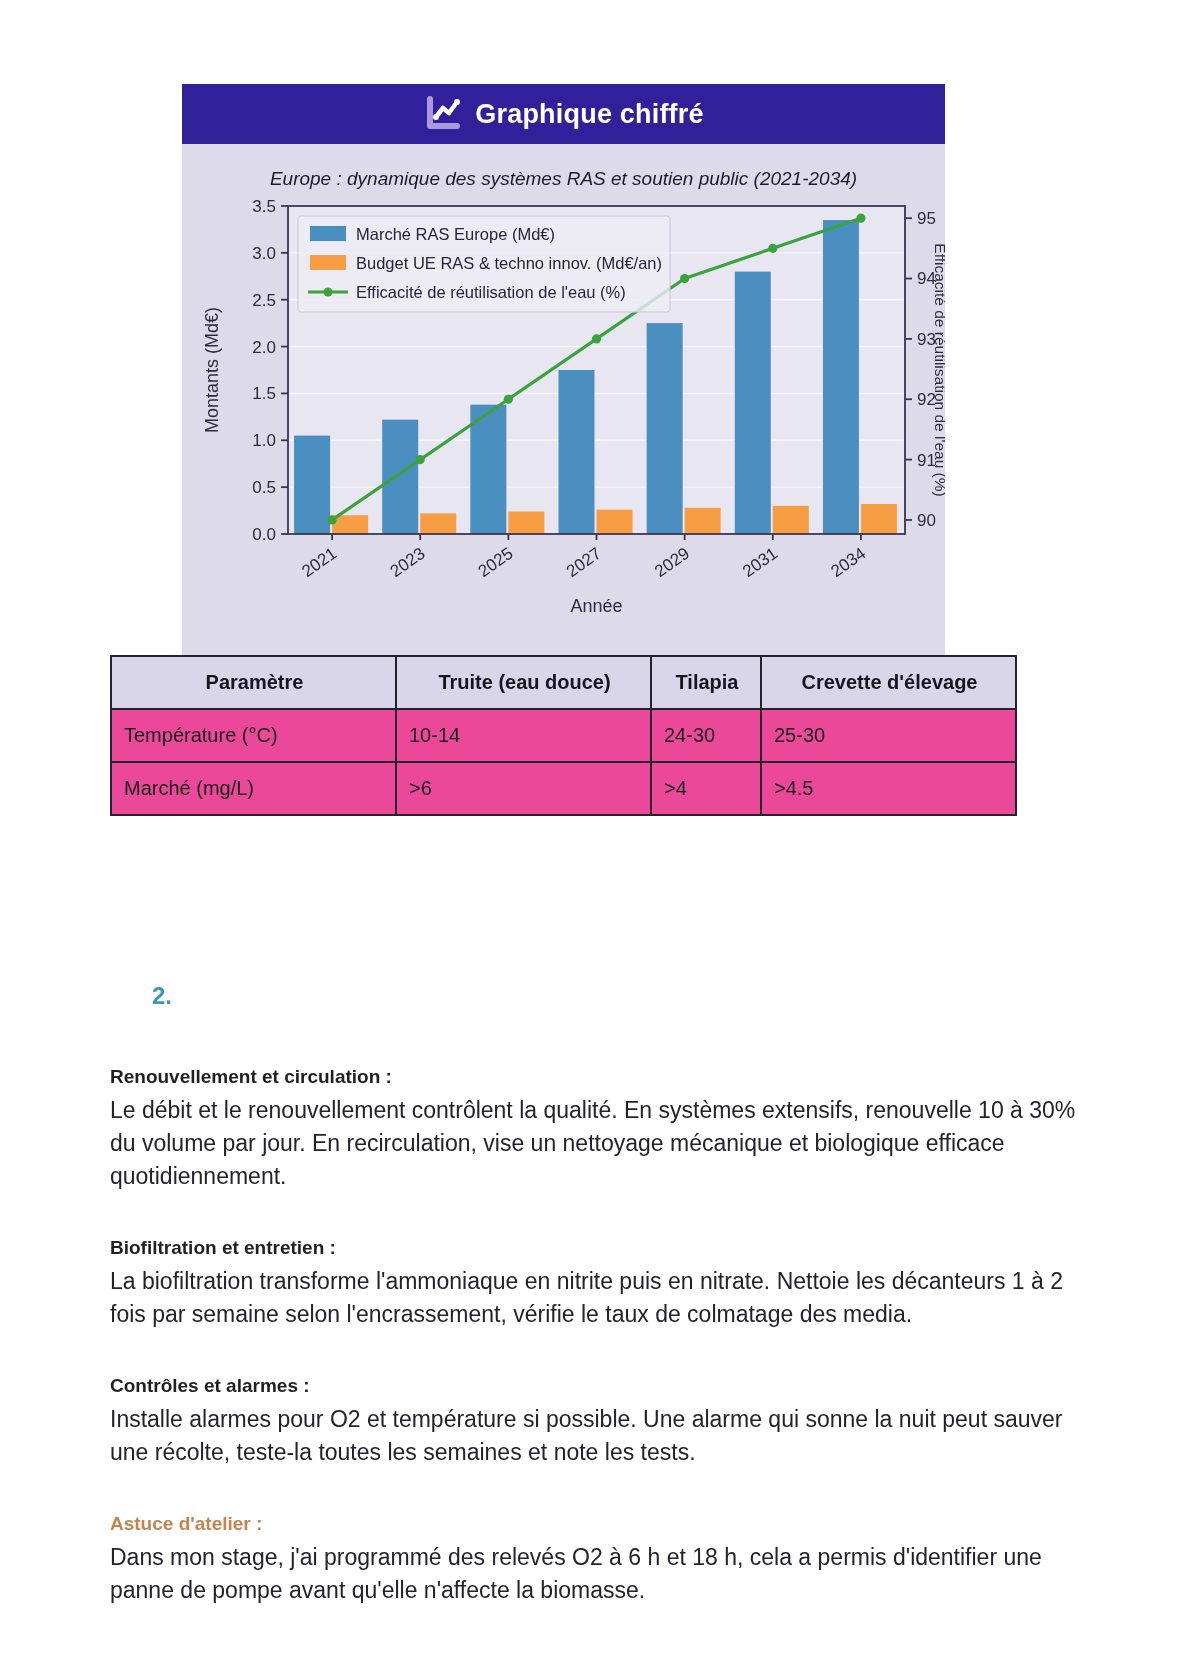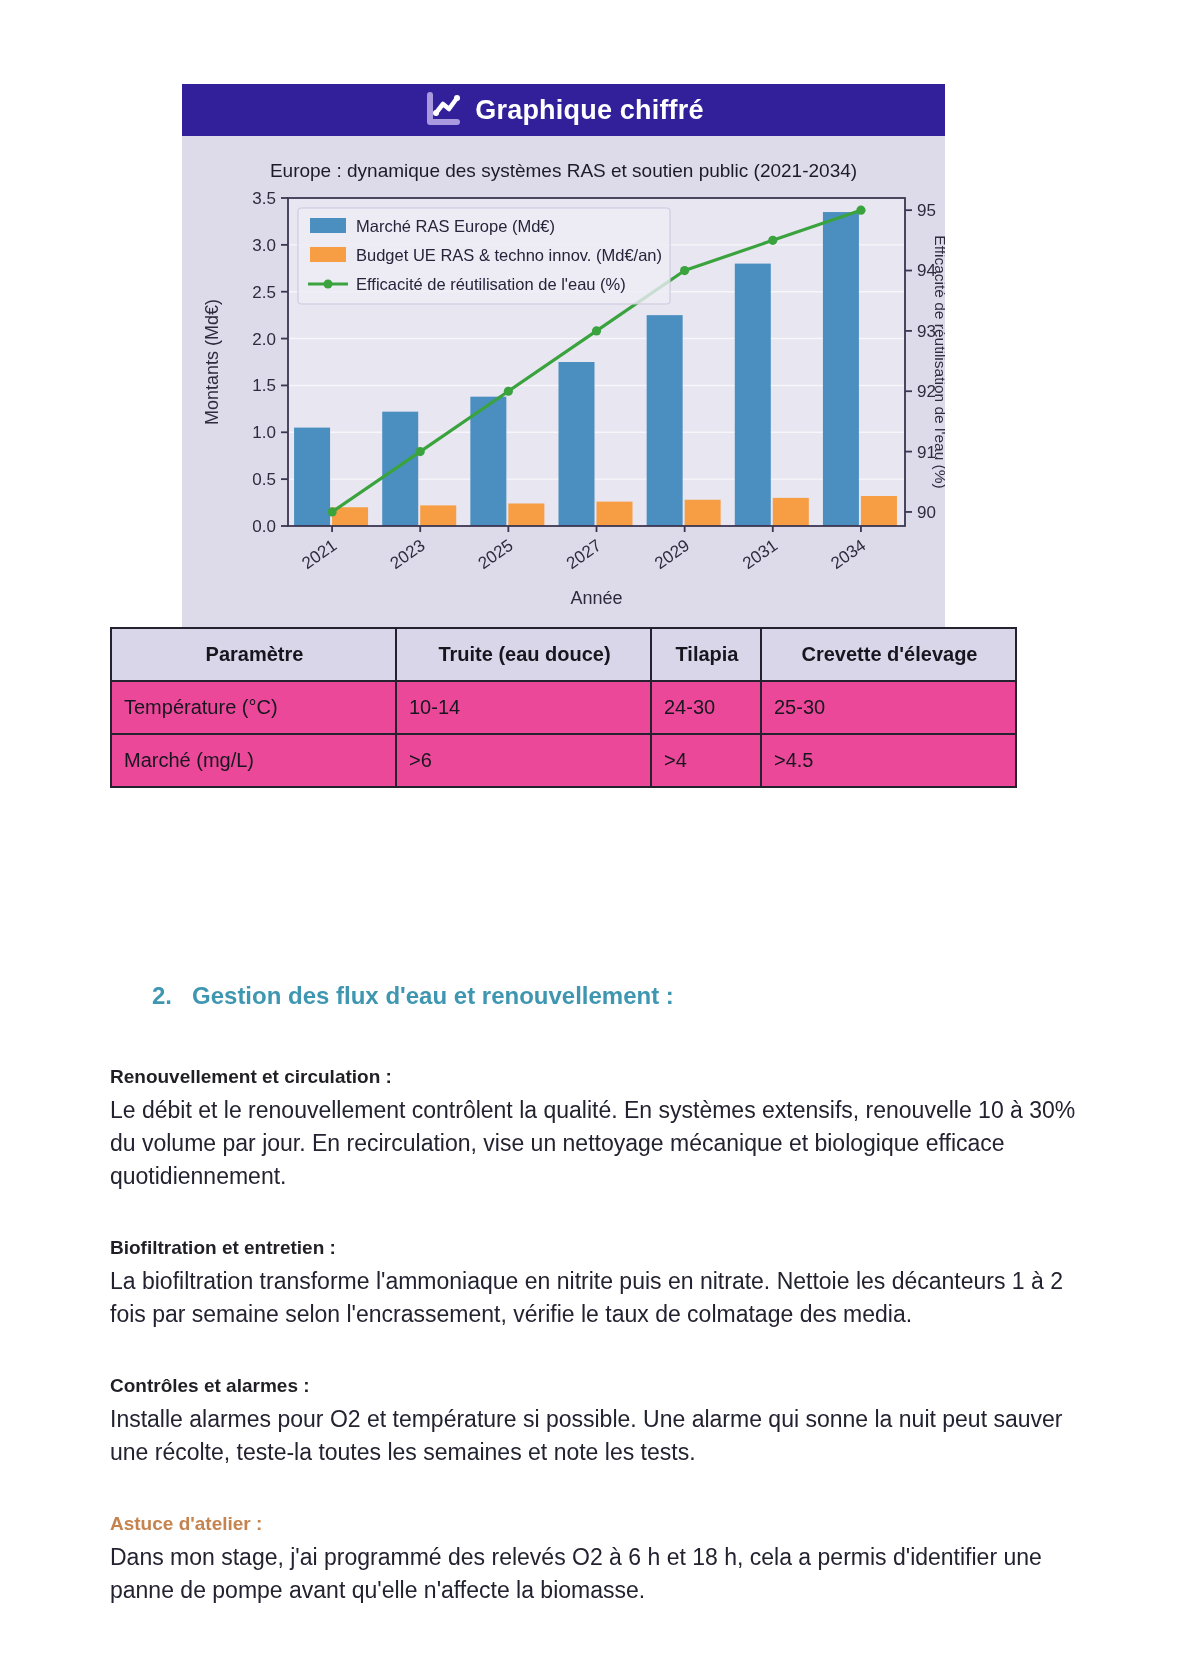--- a/index.html
+++ b/index.html
@@ -9,34 +9,35 @@
     font-family:"Liberation Sans","DejaVu Sans",sans-serif;
     color:#201f26;
     -webkit-font-smoothing:antialiased;
   }
   
   .chart-card{
     position:absolute;left:182px;top:84px;width:763px;
     background:#dddbea;
   }
   .chart-card-header{
-    height:52px;background:#32209b;
+    height:60px;background:#32209b;
     display:flex;align-items:center;justify-content:center;gap:12px;
   }
   .chart-card-header .hdr-title{
     color:#ffffff;font-size:27px;font-weight:bold;letter-spacing:.2px;
   }
   .chart-title{
     text-align:center;font-size:19px;color:#1d1b2a;
     padding:24px 10px 6px 10px;
+    font-style:italic;
   }
   .chart-svg-wrap{padding:0 0 14px 0;}
   
   .param-table{
-    position:absolute;left:110px;top:627px;width:905px;
+    position:absolute;left:110px;top:655px;width:905px;
     border-collapse:collapse;table-layout:fixed;
     font-size:20px;color:#17161f;padding-left:20px;
   }
   .param-table th,.param-table td{
     border:2px solid #24222e;height:47px;padding:2px 10px 2px 12px;
     overflow:hidden;white-space:nowrap;
   }
   .param-table th{background:#d8d6e8;font-weight:bold;text-align:center;font-size:20px;}
   .param-table td{background:#ec4899;text-align:left;}
   .col-param{width:285px;} .col-truite{width:255px;} .col-tilapia{width:110px;} .col-crevette{width:255px;}
@@ -189,21 +190,20 @@
       <td>&gt;6</td>
       <td>&gt;4</td>
       <td>&gt;4.5</td>
     </tr>
   </tbody>
 </table>
 
 <div class="text-col">
   <h2 class="section-heading">
     <span>2.</span>
-    <span>Gestion des flux d'eau et renouvellement :</span>
   </h2>
 
   <div>
     <p class="block-heading first-block">Renouvellement et circulation :</p>
     <p class="block-body">Le débit et le renouvellement contrôlent la qualité. En systèmes extensifs, renouvelle 10 à 30% du volume par jour. En recirculation, vise un nettoyage mécanique et biologique efficace quotidiennement.</p>
   </div>
 
   <div>
     <p class="block-heading">Biofiltration et entretien :</p>
     <p class="block-body">La biofiltration transforme l'ammoniaque en nitrite puis en nitrate. Nettoie les décanteurs 1 à 2 fois par semaine selon l'encrassement, vérifie le taux de colmatage des media.</p>

